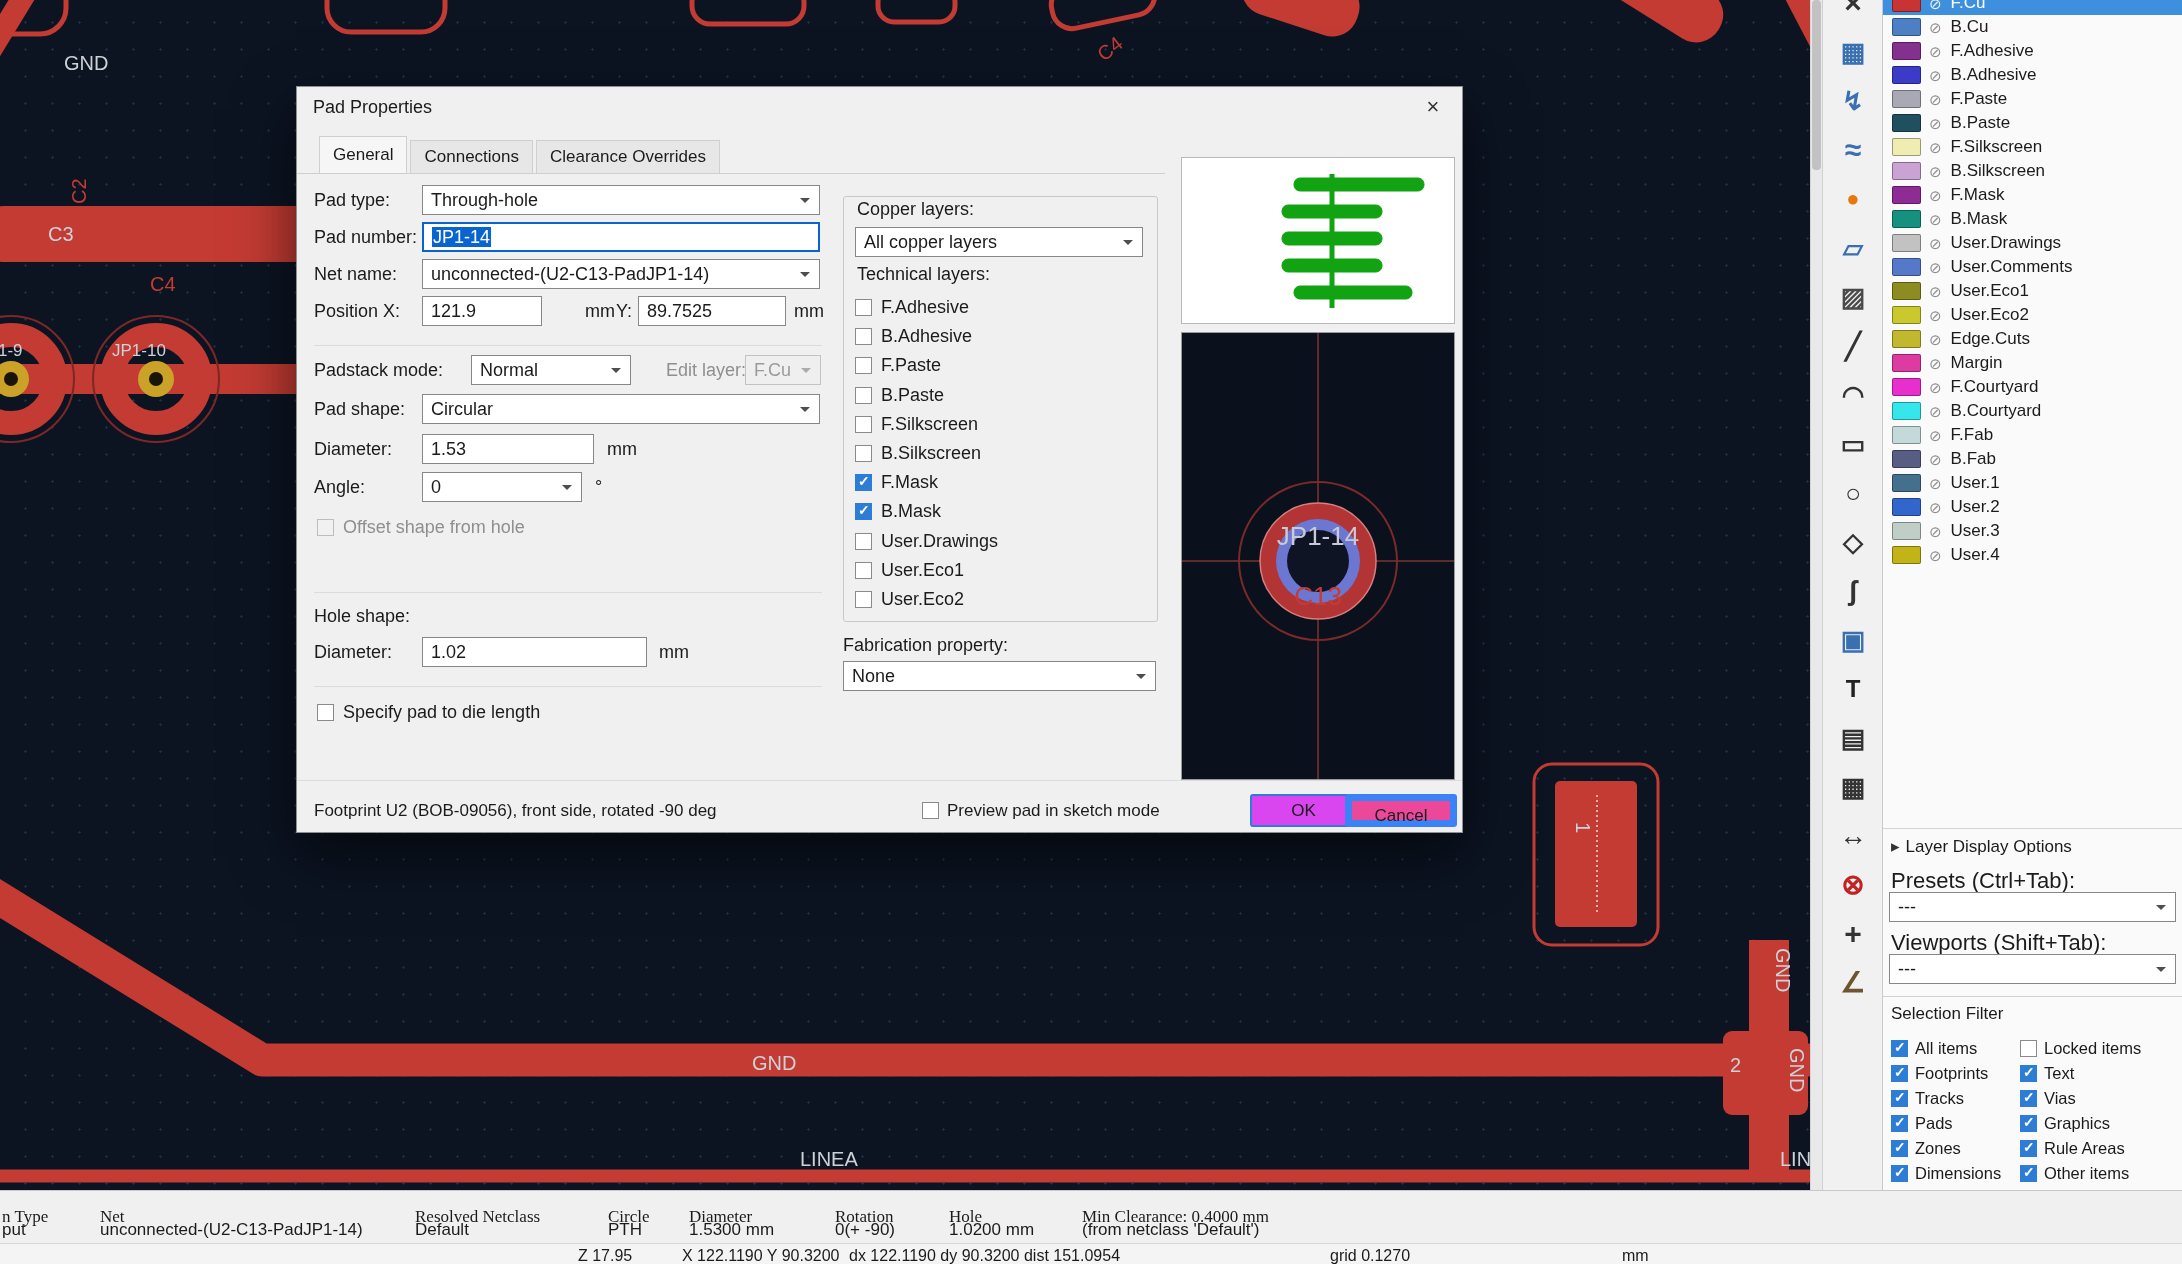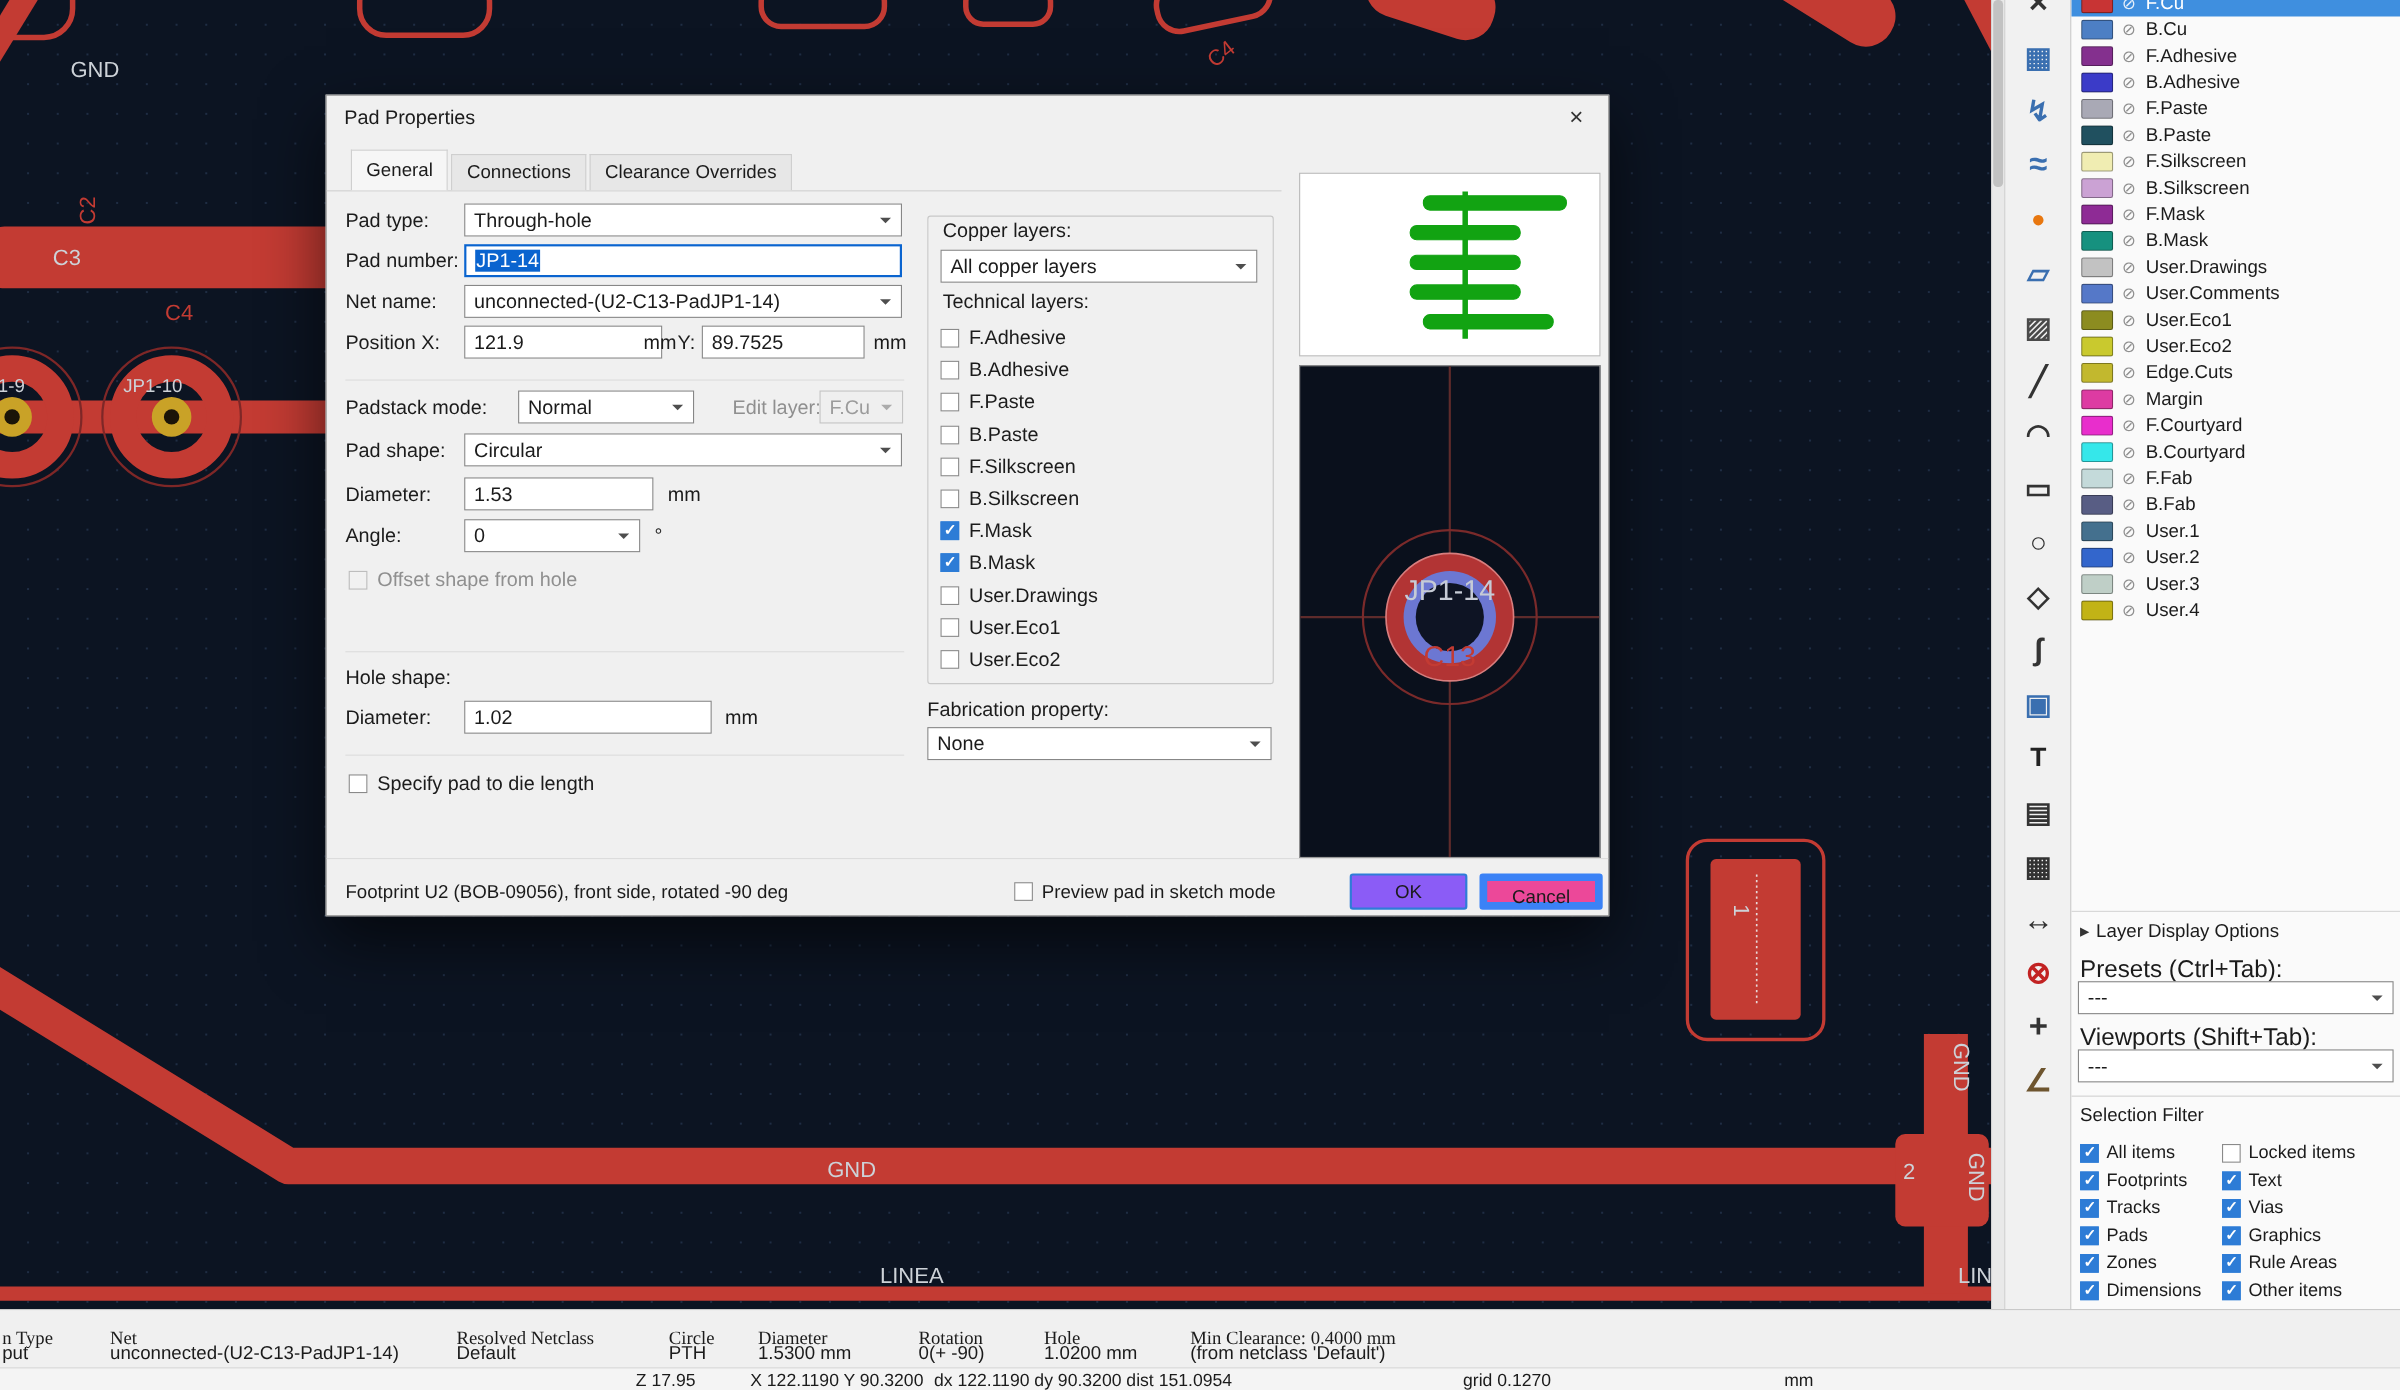--- a/index.html
+++ b/index.html
@@ -74,21 +74,21 @@
   .cmb.dis{background:#efefef; color:#9b9b9b; border-color:#c3c3c3;}
   .cmb.dis::after{border-top-color:#ababab;}
   .inp.focus{border:2px solid #0A64CF; line-height:26px;}
   .seltxt{background:#0A64CF; color:#fff; padding:0 1px;}
   .sep{position:absolute; height:1px; background:#dcdcdc;}
   .gbox{position:absolute; left:546px; top:109px; width:313px; height:424px; border:1px solid #c8c8c8; border-radius:3px;}
   .techlist{position:absolute; left:558px; top:206px; width:292px;}
   .trow{display:flex; align-items:center; height:29.2px;}
   .tlbl{margin-left:9px; font-size:18px;}
   .btn{position:absolute; box-sizing:border-box; height:33px; line-height:30px; text-align:center; background:#ec4899; border:7px solid #3b82f6; border-radius:3px; font-size:17px;}
-  .btn.ok{border:2px solid #2F7CD8; background:#8b5cf6; line-height:29px;}
+  .btn.ok{border:2px solid #2F7CD8; background:#d946ef; line-height:29px;margin-left:23px;}
   .pv1{position:absolute; left:884px; top:70px; width:274px; height:167px; background:#ffffff; border:1px solid #b8b8b8; box-sizing:border-box;}
   .pv2{position:absolute; left:884px; top:245px; width:274px; height:448px; background:#0A101C; border:1px solid #9a9a9a; box-sizing:border-box;}
   .finfo{position:absolute; left:17px; top:707px; height:33px; line-height:33px; font-size:17px; white-space:nowrap;}
   .sketch{position:absolute; left:625px; top:707px; height:33px; display:flex; align-items:center;}
 </style>
 </head>
 <body>
 
 <div class="canvas">
   <svg width="1810" height="1190" viewBox="0 0 1810 1190">
@@ -530,21 +530,21 @@
   <div class="dlbl" style="left:17px;top:98px">Pad type:</div>
   <div class="cmb" style="left:125px;top:98px;width:398px"><span>Through-hole</span></div>
 
   <div class="dlbl" style="left:17px;top:135px">Pad number:</div>
   <div class="inp focus" style="left:125px;top:135px;width:398px"><span class="seltxt">JP1-14</span></div>
 
   <div class="dlbl" style="left:17px;top:172px">Net name:</div>
   <div class="cmb" style="left:125px;top:172px;width:398px"><span>unconnected-(U2-C13-PadJP1-14)</span></div>
 
   <div class="dlbl" style="left:17px;top:209px">Position X:</div>
-  <div class="inp" style="left:125px;top:209px;width:180px"><span>121.9</span></div>
+  <div class="inp" style="left:125px;top:209px;width:120px"><span>121.9</span></div>
   <div class="dlbl" style="left:288px;top:209px">mm</div>
   <div class="dlbl" style="left:319px;top:209px">Y:</div>
   <div class="inp" style="left:341px;top:209px;width:148px"><span>89.7525</span></div>
   <div class="dlbl" style="left:497px;top:209px">mm</div>
 
   <div class="sep" style="left:17px;top:258px;width:508px"></div>
 
   <div class="dlbl" style="left:17px;top:268px">Padstack mode:</div>
   <div class="cmb" style="left:174px;top:268px;width:160px"><span>Normal</span></div>
   <div class="dlbl dis" style="left:369px;top:268px">Edit layer:</div>

